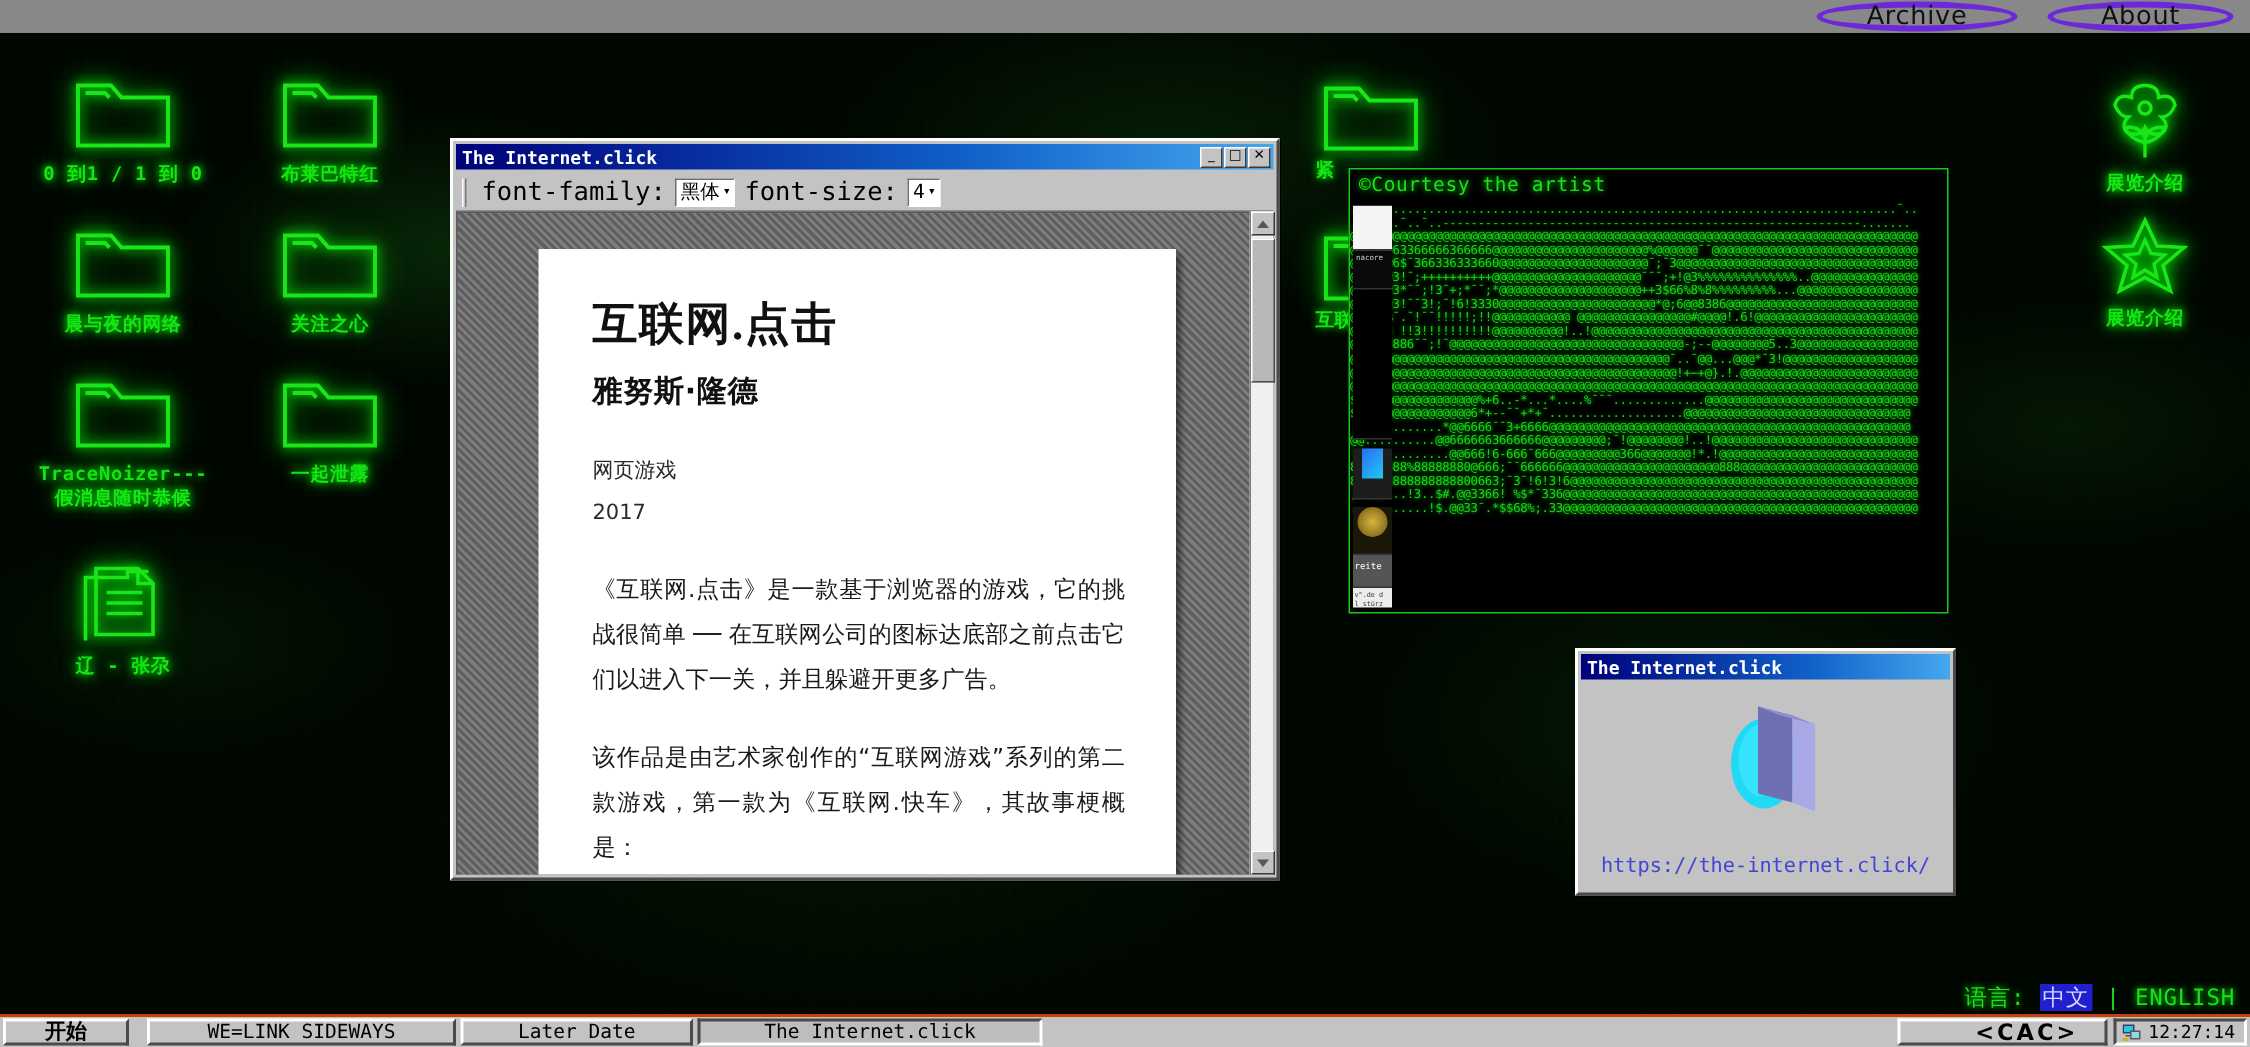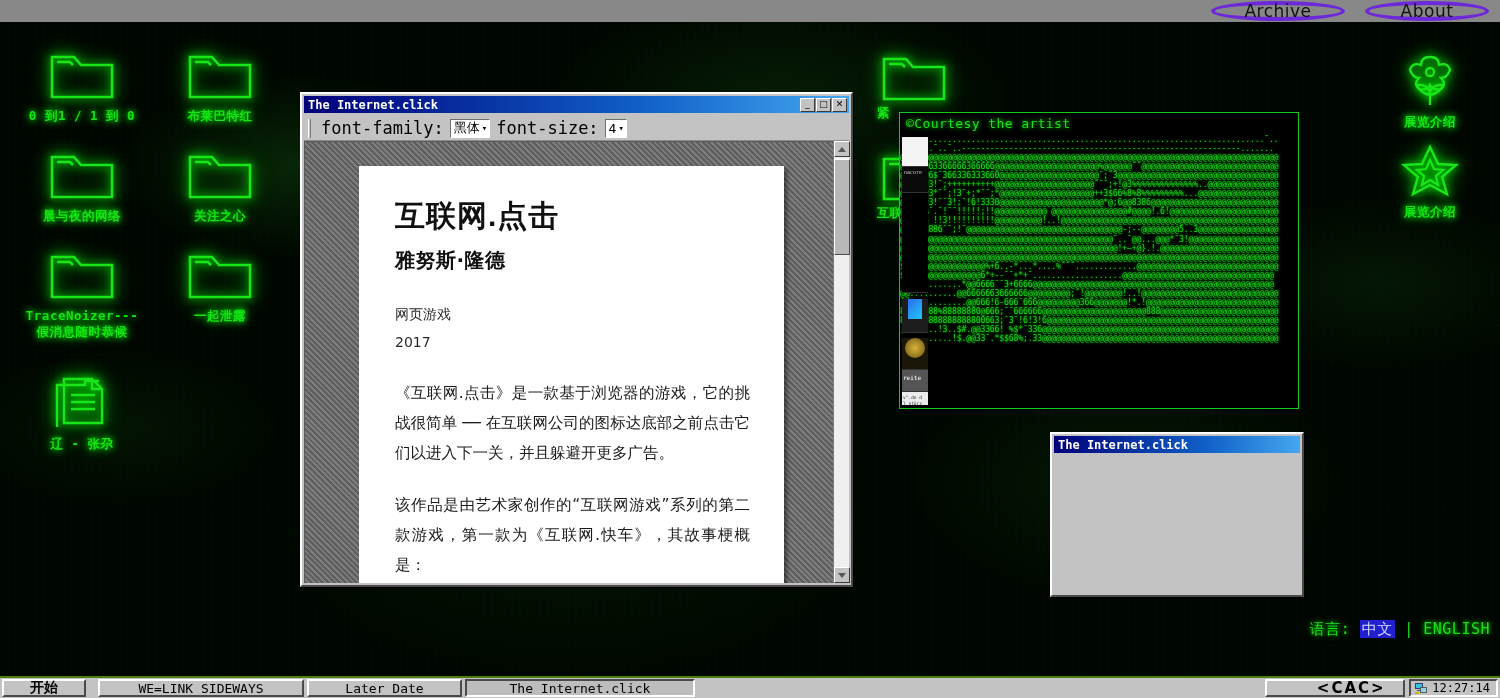--- a/index.html
+++ b/index.html
@@ -101,21 +101,21 @@
     background-image:
       repeating-linear-gradient(45deg, #5e5e5e 0 2px, #7d7d7d 2px 4px);
     border-top:1px solid #5a5a5a; border-left:1px solid #5a5a5a;
     overflow:hidden;
   }
   #page{
     position:absolute; left:54px; top:24px; width:425px; bottom:-40px;
     background:#fff; box-shadow:3px 3px 4px rgba(0,0,0,.45);
     padding:30px 34px 0 36px; overflow:hidden;
   }
-  #page h1{ font-family:Liberation Sans, sans-serif; font-size:30px; font-weight:bold;
+  #page h1{ font-family:Liberation Serif, serif; font-size:30px; font-weight:bold;
             color:#111; letter-spacing:1px; margin-bottom:10px; }
   #page h2{ font-family:"DejaVu Sans", sans-serif; font-size:20px; font-weight:bold;
             color:#111; letter-spacing:.5px; margin-bottom:26px; }
   #page .meta{ font-family:"DejaVu Sans", sans-serif; font-size:14px; color:#2a2a2a;
                line-height:28px; }
   #page p.body{ font-family:"DejaVu Sans", sans-serif; font-size:15.5px; color:#1a1a1a;
                 line-height:30px; margin-top:22px; text-align:justify; }
 
   
   #vscroll{
@@ -167,32 +167,32 @@
     background:#c3c3c3; overflow:hidden;
   }
   #prevUrl{
     position:absolute; left:0; right:0; bottom:8px; text-align:center;
     font-family:"DejaVu Sans Mono", monospace; font-size:13.5px; color:#4444d8;
     cursor:pointer; letter-spacing:0;
   }
 
   
   #lang{
-    position:absolute; right:10px; top:598px; z-index:55;
+    position:absolute; right:10px; top:634px; z-index:55;
     font-family:"DejaVu Sans Mono", monospace; font-size:15px; letter-spacing:.5px;
   }
   #lang .lb{ color:#1ae01a; text-shadow:0 0 5px #0f0; }
   #lang .on{ color:#d8d8ff; background:#2020d0; padding:0 2px; cursor:pointer; }
   #lang .sep{ color:#1ae01a; }
   #lang .off{ color:#1ae01a; text-shadow:0 0 5px #0f0; cursor:pointer; }
 
   
   #taskbar{
     position:absolute; left:0; bottom:0; width:1500px; height:22px;
-    background:#c3c3c3; border-top:2px solid #4d7c0f; display:flex; align-items:center;
+    background:#c3c3c3; border-top:2px solid #c2410c; display:flex; align-items:center;
     padding:0 2px; gap:3px; z-index:70;
   }
   .tkbtn{
     height:18px; background:#c3c3c3;
     border-top:2px solid #fff; border-left:2px solid #fff;
     border-right:2px solid #4a4a4a; border-bottom:2px solid #4a4a4a;
     display:flex; align-items:center; justify-content:center;
     font-family:"DejaVu Sans Mono", monospace; font-size:13px; color:#000;
     cursor:pointer; white-space:nowrap; padding:0 8px;
   }
@@ -391,20 +391,30 @@
       <div class="sbtn bot">
         <span class="arw dn"></span>
       </div>
     </div>
   </div>
 
   <div class="win" id="winPrev">
     <div class="tbar">
       <span class="ttl">The Internet.click</span>
     </div>
+    <div id="prevBody">
+      <svg width="254" height="110" viewBox="0 0 254 110">
+        <ellipse cx="122" cy="52" rx="22" ry="30" fill="#1fd9f5"></ellipse>
+        <ellipse cx="120" cy="50" rx="15" ry="24" fill="#35e4fb"></ellipse>
+        <polygon points="118,14 141,20 141,78 118,72" fill="#6f6fb4"></polygon>
+        <polygon points="141,20 156,26 156,84 141,78" fill="#a9a9e8"></polygon>
+        <polygon points="118,14 141,20 156,26 133,20" fill="#8f8fd0"></polygon>
+      </svg>
+      <div id="prevUrl">https://the-internet.click/</div>
+    </div>
   </div>
 
   <div id="lang">
     <span class="lb">语言:</span>
     <span class="on">中文</span>
     <span class="sep">|</span>
     <span class="off">ENGLISH</span>
   </div>
 </div>
 

